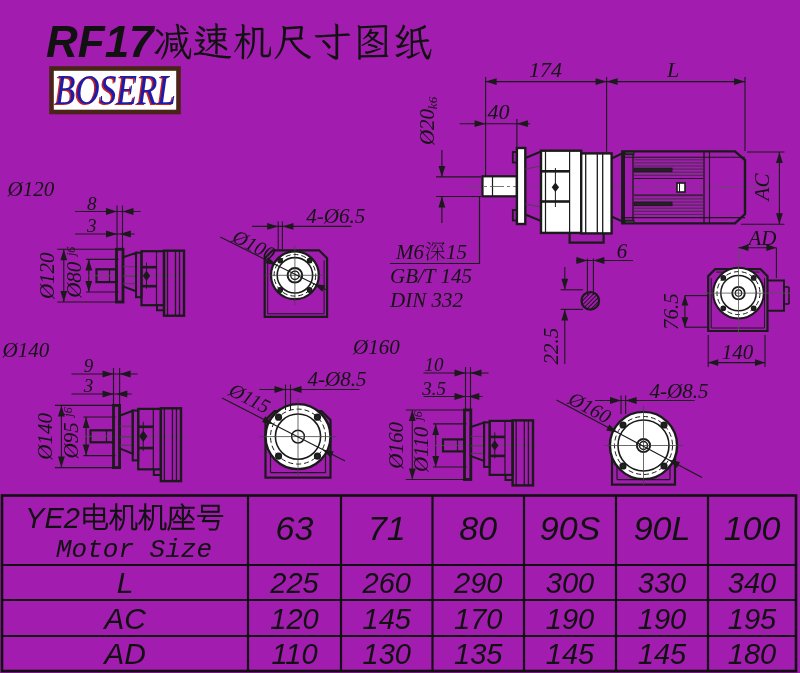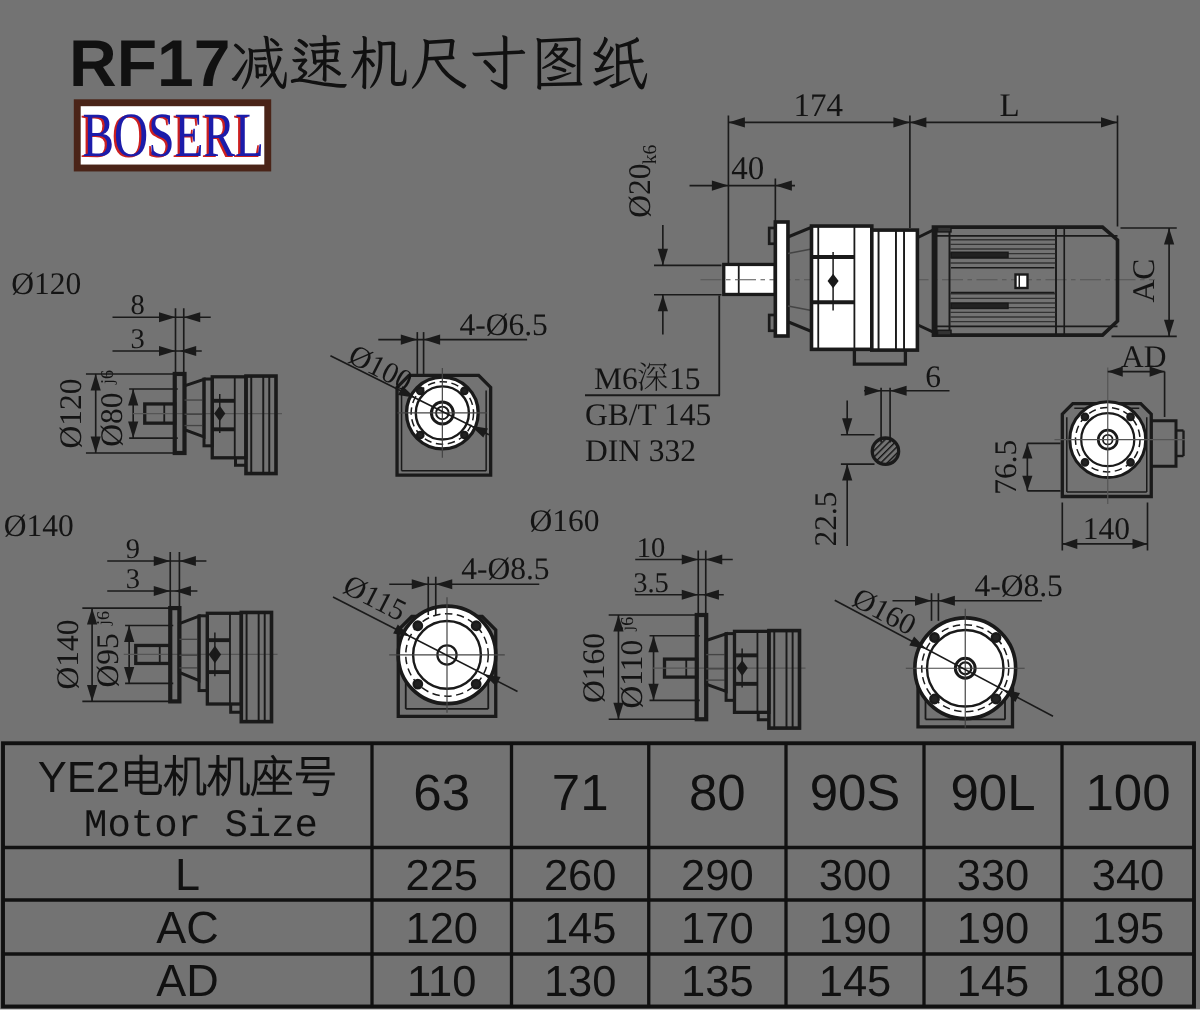--- a/index.html
+++ b/index.html
@@ -1,14 +1,14 @@
 <!DOCTYPE html>
 <html><head><meta charset="utf-8"><style>
 html,body{margin:0;padding:0;background:#fff;}
-#page{position:relative;width:800px;height:673px;background:#737373;overflow:hidden;}
+#page{position:relative;width:800px;height:673px;background:#a21caf;overflow:hidden;font-style:italic;}
 </style></head><body>
 <div id="page">
 <svg width="800" height="673" viewBox="0 0 800 673">
 <text x="46.0" y="57.0" font-family="Liberation Sans" font-size="44" fill="#111" text-anchor="start" font-weight="bold">RF17</text>
 <path transform="translate(152.5,56.0) scale(0.04000,-0.04000)" d="M952 204Q940 204 935 168Q925 83 913 36Q901 -10 895 -10Q889 -10 852 38Q816 87 772 190Q804 243 841 326Q878 408 878 428Q878 447 838 469Q823 476 818 476Q812 476 812 470V466Q814 462 814 456V440Q814 430 798 378Q782 325 747 257Q717 335 693 496Q688 529 686 540L876 551Q903 553 903 565Q903 579 875 598Q864 606 858 606Q852 606 842 602Q832 599 824 598Q816 598 806 597L680 589Q670 654 661 772Q659 791 631 798Q603 806 589 806Q575 806 575 800Q575 795 584 787Q592 779 596 768Q599 758 602 732Q605 706 610 666Q614 625 619 585L405 572Q353 598 338 598Q324 598 324 590Q324 586 326 581L332 567Q342 540 342 473V404Q342 357 335 283Q321 120 225 -56Q217 -71 217 -80Q217 -89 223 -89Q229 -89 250 -68Q271 -47 298 -6Q324 34 348 92Q373 151 388 229Q404 307 404 479V524L626 537Q642 436 659 354Q676 272 708 190Q641 80 541 -27Q526 -43 526 -50Q526 -58 532 -58Q539 -58 570 -36Q600 -14 644 28Q687 71 732 132Q767 52 797 8Q859 -83 905 -83Q923 -83 936 -68Q950 -53 954 -20Q966 72 966 138Q966 204 952 204ZM787 641Q803 624 813 624Q823 624 834 639Q844 654 844 659Q844 671 786 720Q727 768 714 768Q702 768 694 757Q686 746 686 738Q686 731 695 724Q743 688 787 641ZM446 442 424 445Q418 445 418 441Q418 437 424 421Q435 393 459 393L472 394L614 401Q635 403 635 415Q635 427 620 440Q605 454 598 454Q591 454 583 450Q575 446 563 446L466 443ZM591 325 498 319Q456 331 444 331Q431 331 431 326Q431 321 437 311Q443 301 444 277L450 166V155L447 122Q447 110 462 100Q478 89 488 89Q504 89 504 106V109L503 126L612 132Q623 133 630 135Q638 137 638 146Q638 154 621 178L632 282Q633 287 635 291Q637 295 637 301Q637 307 626 316Q615 326 603 326ZM577 280 571 174 501 171 497 275ZM274 536Q274 545 222 593Q171 641 146 658Q121 675 115 675Q109 675 97 664Q85 652 85 644Q85 637 88 632Q92 628 126 599Q160 570 194 532Q227 494 234 494Q242 494 250 501Q274 520 274 536ZM111 48H115Q127 48 136 58Q144 69 179 124Q214 180 264 280Q313 380 313 397Q313 414 306 414Q293 414 274 384Q174 224 96 126Q80 106 64 98Q49 91 49 84Q49 82 62 68Q75 54 111 48Z" fill="#111"></path>
       <path transform="translate(192.5,56.0) scale(0.04000,-0.04000)" d="M899 -64H910Q928 -63 936 -57Q945 -51 961 -25Q969 -12 969 -8Q969 0 953 0H945Q937 -1 928 -1Q918 -1 907 -1Q860 -1 797 4Q734 10 664 19Q593 28 523 39Q453 50 392 60Q331 71 287 80Q257 86 226 89Q272 128 290 148Q309 168 309 187Q309 198 304 205Q300 212 282 224Q263 237 220 264Q214 269 214 271Q214 273 216 275Q233 297 251 319Q269 341 294 369Q299 374 304 380Q310 387 310 394Q310 407 296 418Q282 428 271 428Q269 428 266 428Q264 427 261 427L124 415Q119 414 114 414Q108 414 103 414Q86 414 71 417Q70 417 68 418Q67 418 66 418Q59 418 59 411L62 398Q66 386 78 374Q89 361 111 361Q117 361 124 362Q130 362 139 363L224 371Q208 352 194 335Q181 318 170 303Q152 278 152 261Q152 241 179 225Q212 207 238 189Q242 185 242 182Q242 181 240 177Q223 157 200 136Q178 114 149 90Q94 86 70 80Q45 75 40 68Q34 62 34 55L35 45Q36 35 41 25Q46 15 58 15Q61 15 66 16Q70 18 76 19Q106 28 132 32Q158 36 180 36Q207 36 231 32Q255 29 278 24Q322 16 386 4Q450 -7 524 -19Q598 -31 670 -41Q742 -51 802 -58Q863 -64 899 -64ZM573 517 572 408 459 404 450 510ZM767 527 752 416 629 411 630 520ZM241 469Q251 469 258 478Q266 488 270 499Q275 510 275 512Q275 517 272 522Q269 527 256 537Q244 547 216 565Q188 583 138 612Q127 619 119 619Q109 619 97 604Q88 594 88 586Q88 576 106 565Q133 548 160 528Q188 507 219 481Q226 476 231 472Q236 469 241 469ZM288 603Q294 603 303 610Q312 618 318 628Q325 637 325 644Q325 651 312 664Q298 678 278 694Q258 709 236 723Q215 737 198 746Q181 755 175 755Q164 755 154 742Q144 729 144 724Q144 716 160 705Q189 686 216 664Q243 641 269 615Q281 603 288 603ZM629 363 812 371Q820 372 828 374Q835 375 835 381Q835 386 829 394Q823 402 808 415L828 524Q829 529 834 534Q838 539 838 545Q838 553 823 566Q808 579 792 579H785L630 570V636L843 649Q850 650 855 654Q860 657 860 663Q860 673 849 684Q838 694 825 701Q812 708 806 708Q802 708 800 707Q790 703 780 701Q769 699 755 698L630 690V792Q630 806 616 812Q601 817 586 818Q572 819 571 819Q556 819 556 811Q556 807 562 799Q570 789 572 779Q574 769 574 758V687L402 676H391Q370 676 353 680Q350 681 346 681Q340 681 340 675Q340 671 341 668Q346 655 358 638Q370 621 395 621Q402 621 410 622Q419 622 429 623L573 632V567L444 560Q421 566 406 568Q391 571 383 571Q371 571 371 565Q371 559 381 544Q385 538 388 528Q391 517 392 506L403 403Q403 399 404 396Q404 392 404 388Q404 382 404 376Q403 370 402 363V357Q402 344 412 336Q421 328 432 325Q444 322 448 322Q458 322 462 328Q465 334 465 342V346L464 355L539 358Q493 296 442 243Q391 190 341 151Q317 133 317 122Q317 116 326 116Q338 116 363 130Q388 144 419 167Q450 190 480 218Q511 245 536 273Q561 301 574 324L573 307Q572 290 572 276Q572 255 572 230Q572 205 572 188L571 170Q571 152 570 132Q568 111 564 88Q564 86 564 84Q563 82 563 80Q563 68 573 58Q583 48 595 42Q607 37 612 37Q621 37 625 45Q629 53 629 66V278Q680 247 726 216Q771 185 817 149Q831 138 839 138Q847 138 854 146Q862 154 866 164Q871 174 871 179Q871 190 850 204Q819 226 786 247Q753 268 724 286Q695 303 675 314Q655 324 650 324Q639 324 629 307Z" fill="#111"></path>
       <path transform="translate(232.5,56.0) scale(0.04000,-0.04000)" d="M709 649 703 58Q703 13 722 -6Q741 -26 770 -30Q800 -34 830 -34Q877 -34 904 -27Q931 -20 944 -2Q956 17 960 50Q963 84 963 136Q963 138 962 154Q962 171 961 192Q960 212 956 227Q953 242 947 242Q935 242 931 202Q926 156 919 123Q912 90 904 60Q900 44 886 38Q872 32 828 32Q789 32 778 38Q768 43 768 64L774 648Q774 654 776 660Q778 665 778 671Q778 684 764 696Q749 708 733 708Q730 708 728 708Q725 707 721 707L559 697Q499 720 486 720Q479 720 479 714Q479 712 480 708Q482 703 483 698Q489 683 492 662Q496 641 497 604Q498 566 498 501Q498 420 494 352Q491 285 478 224Q466 162 440 100Q414 37 369 -34Q355 -56 355 -65Q355 -72 361 -72Q366 -72 386 -56Q405 -40 432 -7Q458 26 484 76Q511 127 531 196Q551 266 556 355Q560 411 560 466Q561 521 561 573V641ZM298 511 431 524Q440 525 446 528Q453 532 453 539Q453 548 444 558Q435 568 424 574Q412 581 404 581Q399 581 397 580Q381 575 360 573L298 567L301 763Q301 774 296 781Q292 788 269 795Q259 798 250 800Q242 802 236 802Q224 802 224 794Q224 790 228 783Q241 764 241 741L239 561L127 550Q123 549 119 549Q115 549 110 549Q93 549 78 553Q77 553 76 554Q74 554 73 554Q66 554 66 549L70 536Q75 522 86 508Q97 495 117 495Q123 495 130 496Q138 496 147 497L232 505Q192 393 147 296Q102 198 52 128Q41 111 41 103Q41 96 48 96Q56 96 74 114Q92 132 116 162Q140 193 164 230Q189 267 208 306Q228 344 238 377L236 358Q235 340 235 325Q235 282 234 231Q234 180 234 134Q233 88 232 58V29Q232 14 230 -2Q229 -19 225 -34Q224 -38 224 -45Q224 -65 243 -76Q262 -86 273 -86Q290 -86 290 -62L296 399Q314 380 338 350Q363 319 378 295Q387 281 398 281Q407 281 422 292Q436 304 436 314Q436 321 422 342Q407 362 386 385Q366 408 347 425Q328 442 320 442Q310 442 297 429Z" fill="#111"></path>
       <path transform="translate(272.5,56.0) scale(0.04000,-0.04000)" d="M688 686 664 470 324 449Q330 506 334 561Q338 616 339 665ZM493 400 728 412Q742 413 753 416Q764 418 764 428Q764 435 756 446Q749 458 731 476L757 686Q758 691 762 697Q766 703 766 710Q766 722 750 736Q734 750 717 750Q715 750 712 750Q709 749 706 749L335 726Q272 751 253 751Q241 751 241 743Q241 737 248 725Q255 715 260 694Q265 673 265 654Q265 592 260 514Q255 436 243 352Q227 236 180 134Q132 32 69 -42Q52 -63 52 -73Q52 -79 58 -79Q66 -79 88 -63Q111 -47 142 -14Q174 19 206 70Q239 121 267 191Q295 261 311 351Q313 361 314 370Q316 380 317 390L427 396Q485 288 553 206Q621 124 707 58Q793 -9 904 -74Q909 -77 912 -77Q919 -77 930 -65Q942 -53 952 -40Q961 -27 961 -23Q961 -15 945 -8Q785 70 676 170Q568 270 493 400Z" fill="#111"></path>
       <path transform="translate(312.5,56.0) scale(0.04000,-0.04000)" d="M443 199Q458 213 458 226Q458 235 439 258Q420 280 392 306Q365 333 338 357Q312 381 297 394Q293 398 288 400Q283 403 277 403Q266 403 254 391Q242 379 242 368Q242 359 251 352Q284 321 322 280Q359 240 393 194Q403 181 413 181Q425 181 443 199ZM574 487V-9Q531 4 482 24Q434 45 393 64Q387 67 382 68Q377 69 373 69Q363 69 363 62Q363 54 382 36Q402 17 432 -5Q462 -27 494 -48Q527 -68 554 -82Q581 -95 594 -95Q609 -95 624 -83Q636 -72 640 -62Q644 -52 644 -41Q644 -32 643 -22Q642 -12 642 -1L643 491L919 506Q929 507 936 510Q942 512 942 519Q942 525 932 538Q921 550 907 560Q893 570 883 570Q879 570 877 569Q866 565 856 563Q845 561 835 560L643 549L644 774Q644 787 627 796Q610 804 591 809Q572 814 566 814Q555 814 555 807Q555 803 559 796Q574 774 574 745V546L127 521Q123 521 118 520Q114 520 109 520Q89 520 71 525Q65 527 63 527Q58 527 58 521Q58 515 68 496Q79 478 90 469Q100 462 120 462Q125 462 132 462Q139 462 147 463Z" fill="#111"></path>
       <path transform="translate(352.5,56.0) scale(0.04000,-0.04000)" d="M859 39 863 716Q863 721 866 726Q870 730 870 738Q870 747 855 760Q840 773 817 773H808L210 746Q153 766 140 766Q127 766 127 759Q127 756 129 752Q131 747 133 742Q146 718 146 682L147 26Q147 -13 144 -30Q140 -48 140 -59Q140 -70 154 -84Q169 -97 191 -97Q207 -97 207 -71V-38L859 -23Q873 -22 883 -21Q893 -20 893 -8Q893 3 859 39ZM803 721 800 34 207 17 204 693ZM601 194Q611 194 617 202Q623 211 625 221Q627 231 627 234Q627 247 607 254Q589 260 559 269Q529 278 498 287Q468 296 444 302Q419 308 412 308Q399 308 393 294Q387 279 387 274Q387 266 392 262Q398 258 410 255Q452 243 496 229Q540 215 577 201Q585 198 590 196Q596 194 601 194ZM319 115H315Q306 115 306 107Q306 101 314 88Q323 74 336 62Q349 51 365 51Q374 51 402 60Q429 68 467 80Q505 93 546 109Q587 125 624 140Q662 154 688 165Q713 176 713 187Q713 195 699 195Q690 195 678 191Q627 177 574 163Q522 149 474 138Q426 127 389 120Q352 114 333 114Q329 114 326 114Q323 114 319 115ZM468 600Q495 633 495 648Q495 667 460 680Q448 685 440 685Q432 685 432 675Q431 642 388 578Q355 531 322 496Q289 460 276 449Q264 438 264 428Q264 417 273 417Q283 417 318 441Q352 465 390 503Q429 461 465 432Q385 360 245 287Q221 275 221 264Q221 255 232 255Q243 255 271 264Q392 308 506 399Q566 354 644 314Q721 274 735 274Q749 274 768 286Q786 299 786 308Q786 317 772 321Q633 371 545 433Q609 496 642 555Q644 558 650 564Q657 569 657 576Q657 582 653 590Q643 608 608 608H601ZM434 553 577 560Q552 516 501 465Q451 504 421 537Z" fill="#111"></path>

